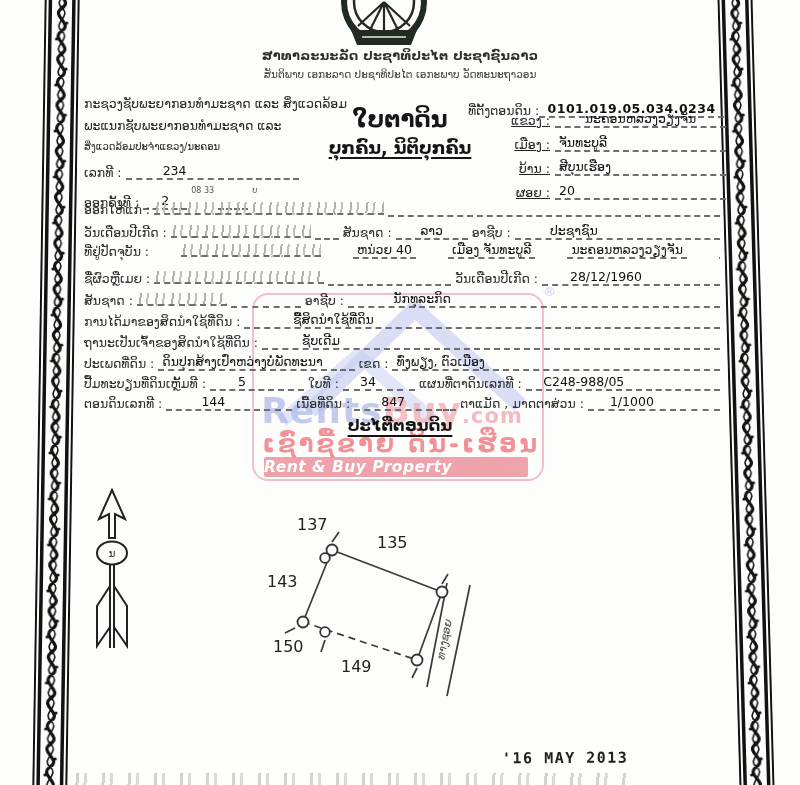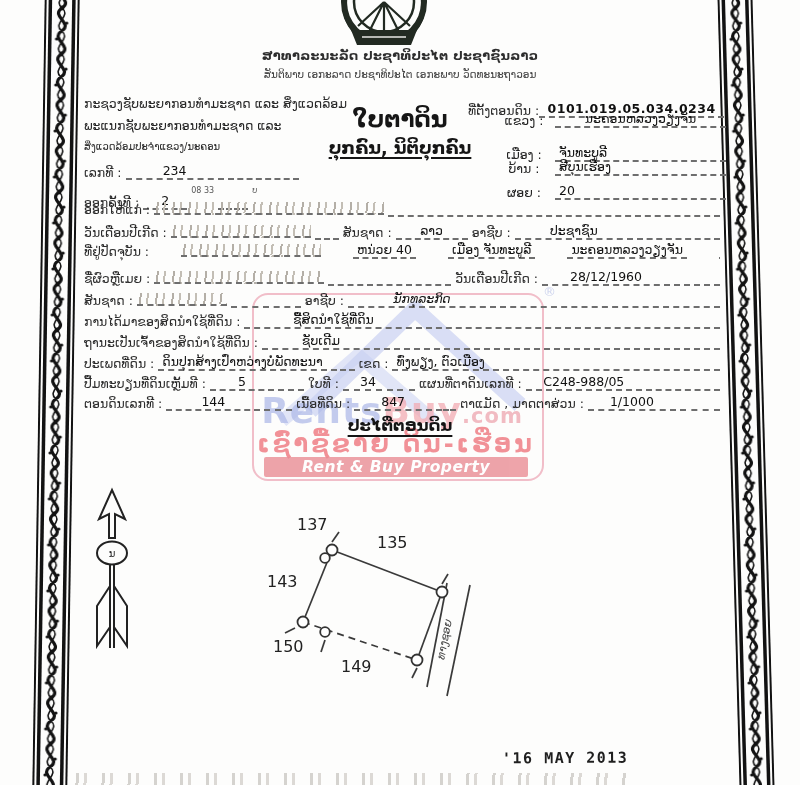--- a/index.html
+++ b/index.html
@@ -29,31 +29,31 @@
   .office1{position:absolute;left:84px;top:118px;font-size:12.5px;}
   .office2{position:absolute;left:84px;top:141px;font-size:10px;}
   .row{position:absolute;display:flex;align-items:flex-end;font-size:12.5px;gap:4px;}
   .small-note{font-size:8px;color:#555;align-self:flex-end;margin-bottom:15px;}
   
   .title-wrap{position:absolute;left:300px;top:106px;width:200px;text-align:center;}
   .title-main{font-size:23px;font-weight:bold;color:#161616;text-decoration-thickness:2px;text-underline-offset:4px;}
   .title-sub{font-size:17.5px;font-weight:bold;color:#161616;margin-top:6px;text-decoration:underline;text-decoration-thickness:2px;text-underline-offset:3px;}
   
   .loc-row{position:absolute;left:498px;width:228px;display:flex;align-items:flex-end;font-size:12.5px;gap:5px;}
-  .loc-lbl{width:52px;text-align:center;white-space:nowrap;}
+  .loc-lbl{width:52px;text-align:right;white-space:nowrap;text-decoration:underline;}
   .loc-val{flex:1;}
   
   .wm-box{position:absolute;left:252px;top:293px;width:288px;height:184px;border:2.5px solid #eeb3c0;border-radius:16px;opacity:.85;}
   .wm-reg{position:absolute;left:543px;top:284px;font-size:13px;color:#c9d0ec;opacity:.9;}
   .wm-roofs{position:absolute;left:252px;top:293px;width:288px;height:184px;overflow:hidden;}
   .wm-brand{position:absolute;left:248px;top:390px;width:288px;text-align:center;font-size:36px;font-weight:bold;opacity:.72;letter-spacing:1px;}
   .wm-brand .suffix{font-size:21px;font-weight:bold;}
-  .wm-lao{position:absolute;left:252px;top:430px;width:288px;text-align:center;font-size:24px;font-weight:bold;color:#f07f86;opacity:.85;letter-spacing:3px;}
+  .wm-lao{position:absolute;left:252px;top:430px;width:288px;text-align:right;font-size:24px;font-weight:bold;color:#f07f86;opacity:.85;letter-spacing:3px;}
   .wm-banner{position:absolute;left:264px;top:457px;width:264px;height:20px;background:#ea8d95;opacity:.8;border-radius:2px;
-             display:flex;align-items:center;justify-content:center;}
+             display:flex;align-items:center;}
   .wm-banner span{color:#ffffff;font-weight:bold;font-style:italic;font-size:15.5px;letter-spacing:.5px;}
   
   .map-heading{position:absolute;left:300px;top:416px;width:200px;text-align:center;font-size:16.5px;font-weight:bold;
                text-decoration:underline;text-decoration-thickness:2px;text-underline-offset:4px;color:#141414;z-index:2;}
   .north{position:absolute;left:88px;top:486px;width:48px;height:172px;}
   .plot{position:absolute;left:255px;top:500px;width:270px;height:215px;}
   
   .stamp{position:absolute;left:502px;top:749px;font-family:"DejaVu Sans Mono",monospace;font-size:15px;font-weight:bold;
          color:#1f1f1f;letter-spacing:1.5px;transform:rotate(-.4deg);}
   .bottom-faint{position:absolute;left:70px;top:773px;width:560px;height:12px;opacity:.4;
@@ -138,21 +138,21 @@
 
   <div class="title-wrap z1">
     <div class="title-main">ໃບຕາດິນ</div>
     <div class="title-sub">ບຸກຄົນ, ນິຕິບຸກຄົນ</div>
   </div>
 
   <div class="loc-row z1" style="top:111px;">
     <span class="loc-lbl">ແຂວງ :</span>
     <span class="v loc-val">ນະຄອນຫລວງວຽງຈັນ</span>
   </div>
-  <div class="loc-row z1" style="top:145px;">
+  <div class="loc-row z1" style="top:135px;">
     <span class="loc-lbl">ເມືອງ :</span>
     <span class="v loc-val" style="text-align:left;">ຈັນທະບູລີ</span>
   </div>
   <div class="loc-row z1" style="top:159px;">
     <span class="loc-lbl">ບ້ານ :</span>
     <span class="v loc-val" style="text-align:left;">ສີບຸນເຮືອງ</span>
   </div>
   <div class="loc-row z1" style="top:183px;">
     <span class="loc-lbl">ຜອຍ :</span>
     <span class="v loc-val" style="text-align:left;">20</span>
@@ -187,21 +187,21 @@
     <span class="dots grow"></span>
     <span class="lbl">ວັນເດືອນປີເກີດ :</span>
     <span class="v" style="width:120px;">28/12/1960</span>
     <span class="dots" style="width:46px;"></span>
   </div>
   <div class="row z1" style="left:84px;top:291px;width:636px;">
     <span class="lbl">ສັນຊາດ :</span>
     <span class="smudge" style="width:90px;"></span>
     <span class="dots" style="width:70px;"></span>
     <span class="lbl">ອາຊີບ :</span>
-    <span class="v" style="width:140px;font-style:italic;">ນັກທຸລະກິດ</span>
+    <span class="v" style="width:140px;">ນັກທຸລະກິດ</span>
     <span class="dots grow"></span>
   </div>
   <div class="row z1" style="left:84px;top:312px;width:636px;">
     <span class="lbl">ການໄດ້ມາຂອງສິດນຳໃຊ້ທີ່ດິນ :</span>
     <span class="v" style="width:170px;">ຊື້ສິດນຳໃຊ້ທີ່ດິນ</span>
     <span class="dots grow"></span>
   </div>
   <div class="row z1" style="left:84px;top:333px;width:636px;">
     <span class="lbl">ຖານະເປັນເຈົ້າຂອງສິດນຳໃຊ້ທີ່ດິນ :</span>
     <span class="v" style="width:110px;">ຊັບເດີມ</span>

